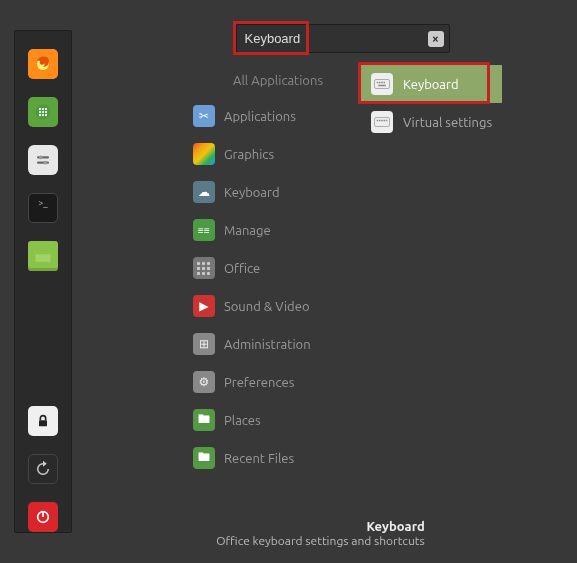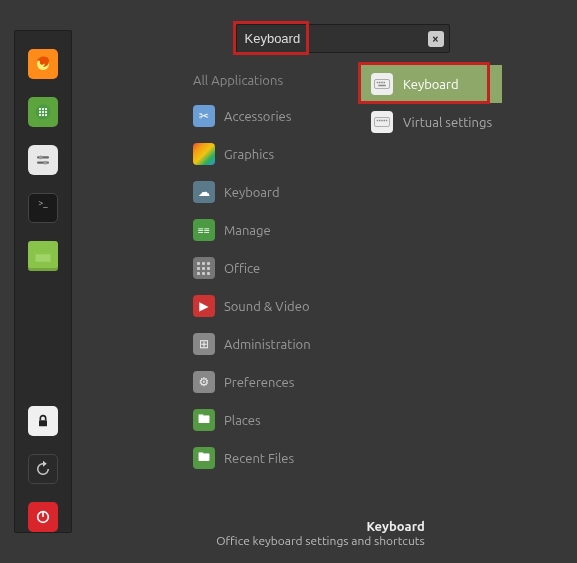--- a/index.html
+++ b/index.html
@@ -108,21 +108,21 @@
       display: flex;
       flex-direction: column;
     }
     .cat-item {
       display: flex;
       align-items: center;
       gap: 9px;
       padding: 8px 6px;
       color: #999;
     }
-    .cat-item.header { color: #888; padding: 8px 6px 10px; }
+    .cat-item.header { color: #888; padding: 8px 6px 10px; margin-left: 40px; }
     .cat-icon {
       width: 22px;
       height: 22px;
       border-radius: 4px;
       display: flex;
       align-items: center;
       justify-content: center;
       font-size: 12px;
       flex-shrink: 0;
     }
@@ -257,21 +257,21 @@
       <div class="highlight-search"></div>
     </div>
 
     <div class="columns">
       <div class="category-list">
         <div class="cat-item header">
           <span>All Applications</span>
         </div>
         <div class="cat-item">
           <div class="cat-icon ci-acc">✂</div>
-          <span>Accessories</span>
+          <span>Applications</span>
         </div>
         <div class="cat-item">
           <div class="cat-icon ci-gfx"></div>
           <span>Graphics</span>
         </div>
         <div class="cat-item">
           <div class="cat-icon ci-net">☁</div>
           <span>Keyboard</span>
         </div>
         <div class="cat-item">

